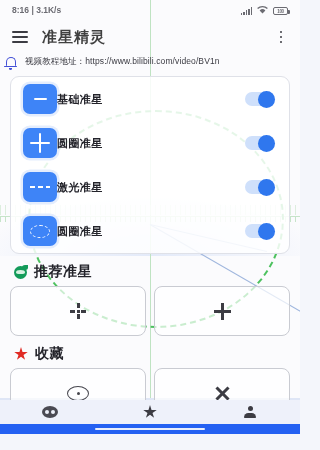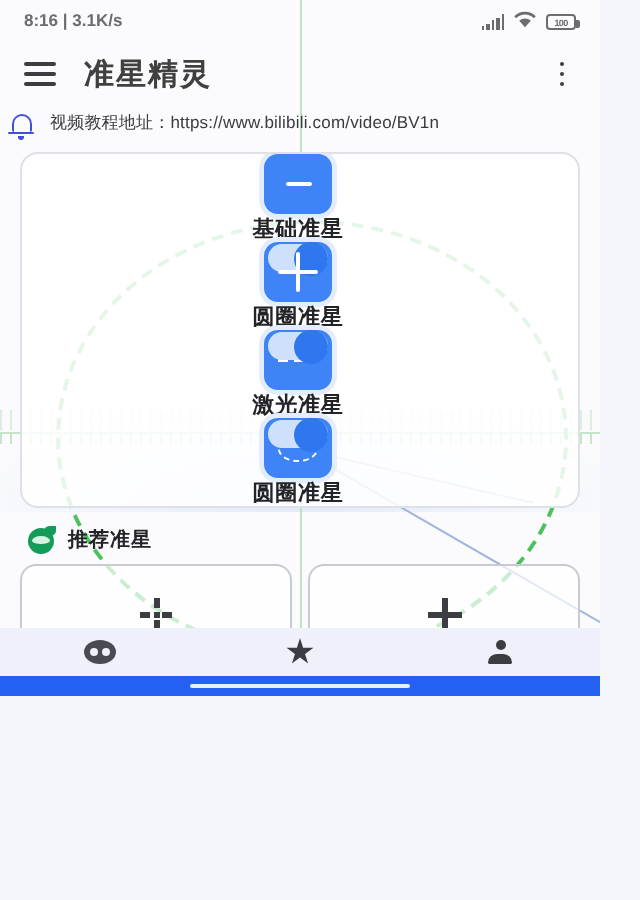--- a/index.html
+++ b/index.html
@@ -3,21 +3,21 @@
 <meta charset="utf-8">
 <style>
   * { margin:0; padding:0; box-sizing:border-box; }
   html,body { width:300px; height:450px; }
   body {
     font-family:"Liberation Sans","DejaVu Sans",sans-serif;
     background:#f4f6fb;
     overflow:hidden;
     position:relative;
   }
-  .phone { width:300px; height:348px; position:relative; background:#fbfbfd; overflow:hidden; }
+  .phone { width:300px; height:434px; position:relative; background:#fbfbfd; overflow:hidden; }
 
   
   .bg-deco { position:absolute; inset:0; pointer-events:none; z-index:0; }
   .bg-vline {
     position:absolute; left:150px; top:0; width:1px; height:434px;
     background:#bfe3c2;
   }
   .bg-ruler {
     position:absolute; left:0; top:216px; width:300px; height:12px;
     border-top:1px solid #bde0c0;
@@ -111,21 +111,20 @@
   }
 
   
   .list-card {
     position:relative; z-index:2; margin:0 10px; background:rgba(255,255,255,.86);
     border:1px solid #dfe1e8; border-radius:9px; overflow:hidden;
   }
   .row {
     display:flex; align-items:center; height:44px; padding:0 14px 0 12px; gap:0;
     cursor:pointer;
-    flex-direction:column;
   }
   .ic-tile {
     width:34px; height:30px; border-radius:7px; background:#3e84f7; flex:none;
     display:flex; align-items:center; justify-content:center;
     box-shadow:0 0 0 2.5px #e4edfd;
   }
   .g-dash { width:13px; height:2.2px; background:#fff; border-radius:1px; }
   .g-plus { width:20px; height:20px; position:relative; }
   .g-plus:before,.g-plus:after {
     content:""; position:absolute; background:#fff; border-radius:1px;
@@ -147,21 +146,21 @@
   .switch i {
     position:absolute; right:0; top:-1.5px; width:17px; height:17px;
     border-radius:50%; background:#2f77ee; display:block;
   }
 
   
   .sec-head {
     position:relative; z-index:2; display:flex; align-items:center; gap:7px;
     padding:9px 0 5px 14px;
   }
-  .sec-title { font-size:10px; font-weight:bold; color:#23232a; letter-spacing:.5px; }
+  .sec-title { font-size:14px; font-weight:bold; color:#23232a; letter-spacing:.5px; }
   .globe-ic {
     width:13px; height:13px; border-radius:50%; background:#149b5a; position:relative; flex:none;
   }
   .globe-ic:before {
     content:""; position:absolute; left:2px; top:4.5px; width:9px; height:4px;
     background:#d8f2e2; border-radius:50% 50% 50% 50%/60% 60% 40% 40%;
   }
   .globe-ic:after {
     content:""; position:absolute; left:8px; top:-1px; width:6px; height:5px;
     background:#149b5a; border-radius:50% 0 50% 0;

